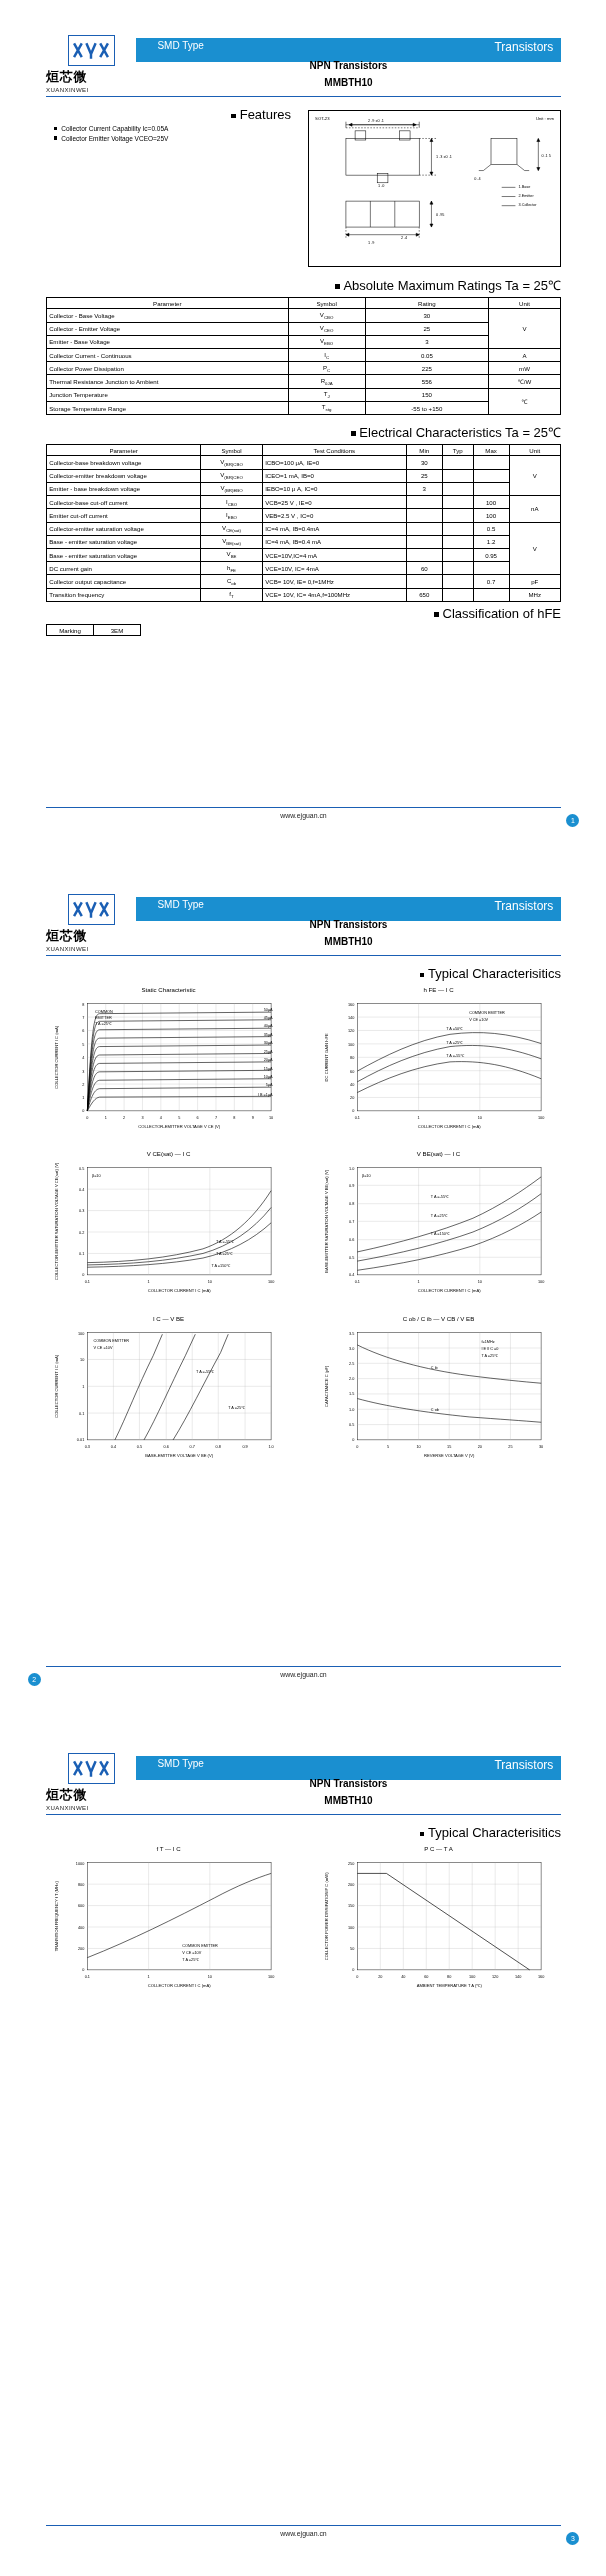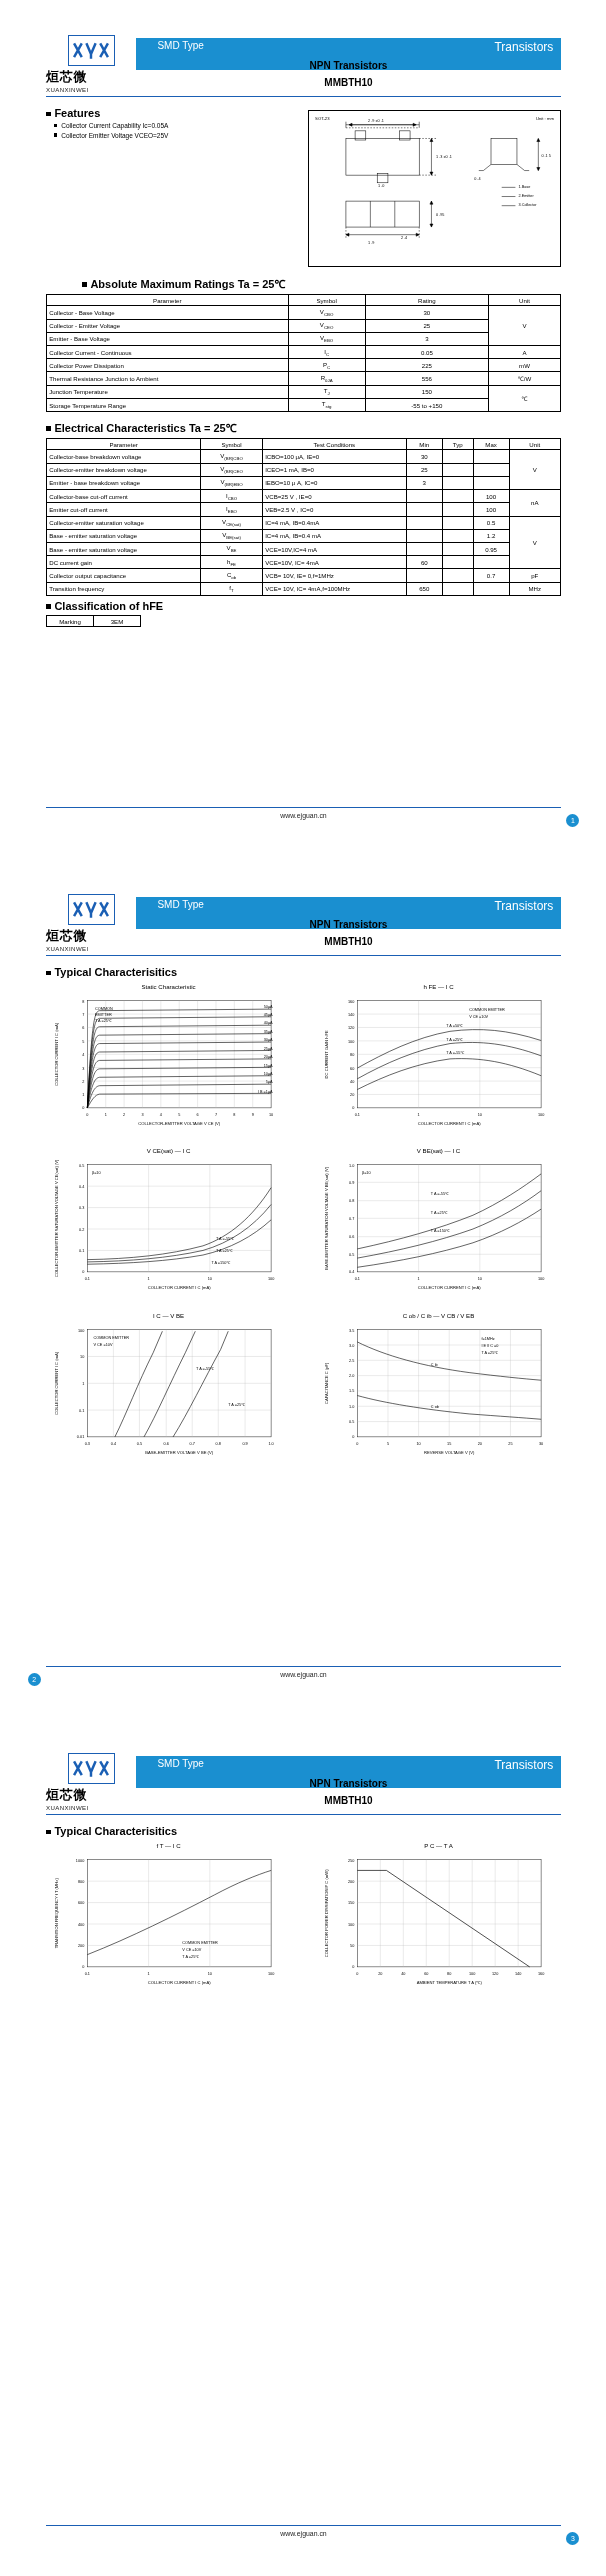--- a/index.html
+++ b/index.html
@@ -29,32 +29,32 @@
   .logo-wrap { position:absolute; left:0; top:0; width:90px; }
   .logo-box {
     width: 47px; height: 31px; margin: 0 auto;
     border: 1.5px solid #1a5fb4;
     display:flex; align-items:center; justify-content:center;
   }
   .logo-box svg { display:block; }
   .logo-cn { font-size: 13px; letter-spacing: 0.8px; margin-top: 1.5px; font-weight: bold; font-family:"DejaVu Sans", sans-serif;}
   .logo-en { font-size: 6.1px; letter-spacing: 0.4px; margin-top:0.8px; color:#222; }
   .hdr-bar {
-    position:absolute; left:90px; top:3.1px; right:0; height:32px;
+    position:absolute; left:90px; top:3.1px; right:0; height:24px;
     background:#1a8fd0;
     color:#fff;
   }
   .hdr-bar .l { position:absolute; left:21.4px; top:2.3px; font-size:10px; }
   .hdr-bar .r { position:absolute; right:7.7px; top:2.3px; font-size:12px; }
   .hdr-t1 { position:absolute; left:90px; right:0; top:24.5px; text-align:center; font-size:10px; font-weight:bold; }
   .hdr-t2 { position:absolute; left:90px; right:0; top:42px; text-align:center; font-size:10px; font-weight:bold; }
   .hdr-rule { position:absolute; left:0; right:0; top:61px; border-top:0.8px solid #1a5fb4; }
 
   
-  .sect { font-size: 11px; font-weight: bold; margin: 0 0 3.1px 0; }
+  .sect { font-size: 13px; font-weight: normal; margin: 0 0 3.1px 0; text-align: right; }
   .sect .sq { display:inline-block; width:4.6px; height:4.6px; background:#000; margin-right:3.8px; vertical-align:0.8px;}
   .bullet { font-size: 6.5px; margin: 2.3px 0 0 7.7px; }
   .bullet .dot { display:inline-block; width:3.8px; height:3.8px; background:#000; margin-right:3.8px; vertical-align:0.8px;}
   sub { font-size: 0.72em; }
 
   
   table.spec { border-collapse: collapse; width: 100%; font-size: 6.1px; }
   table.spec th, table.spec td {
     border: 0.8px solid #000; padding: 1.5px 2.3px; height: 11.5px;
   }

